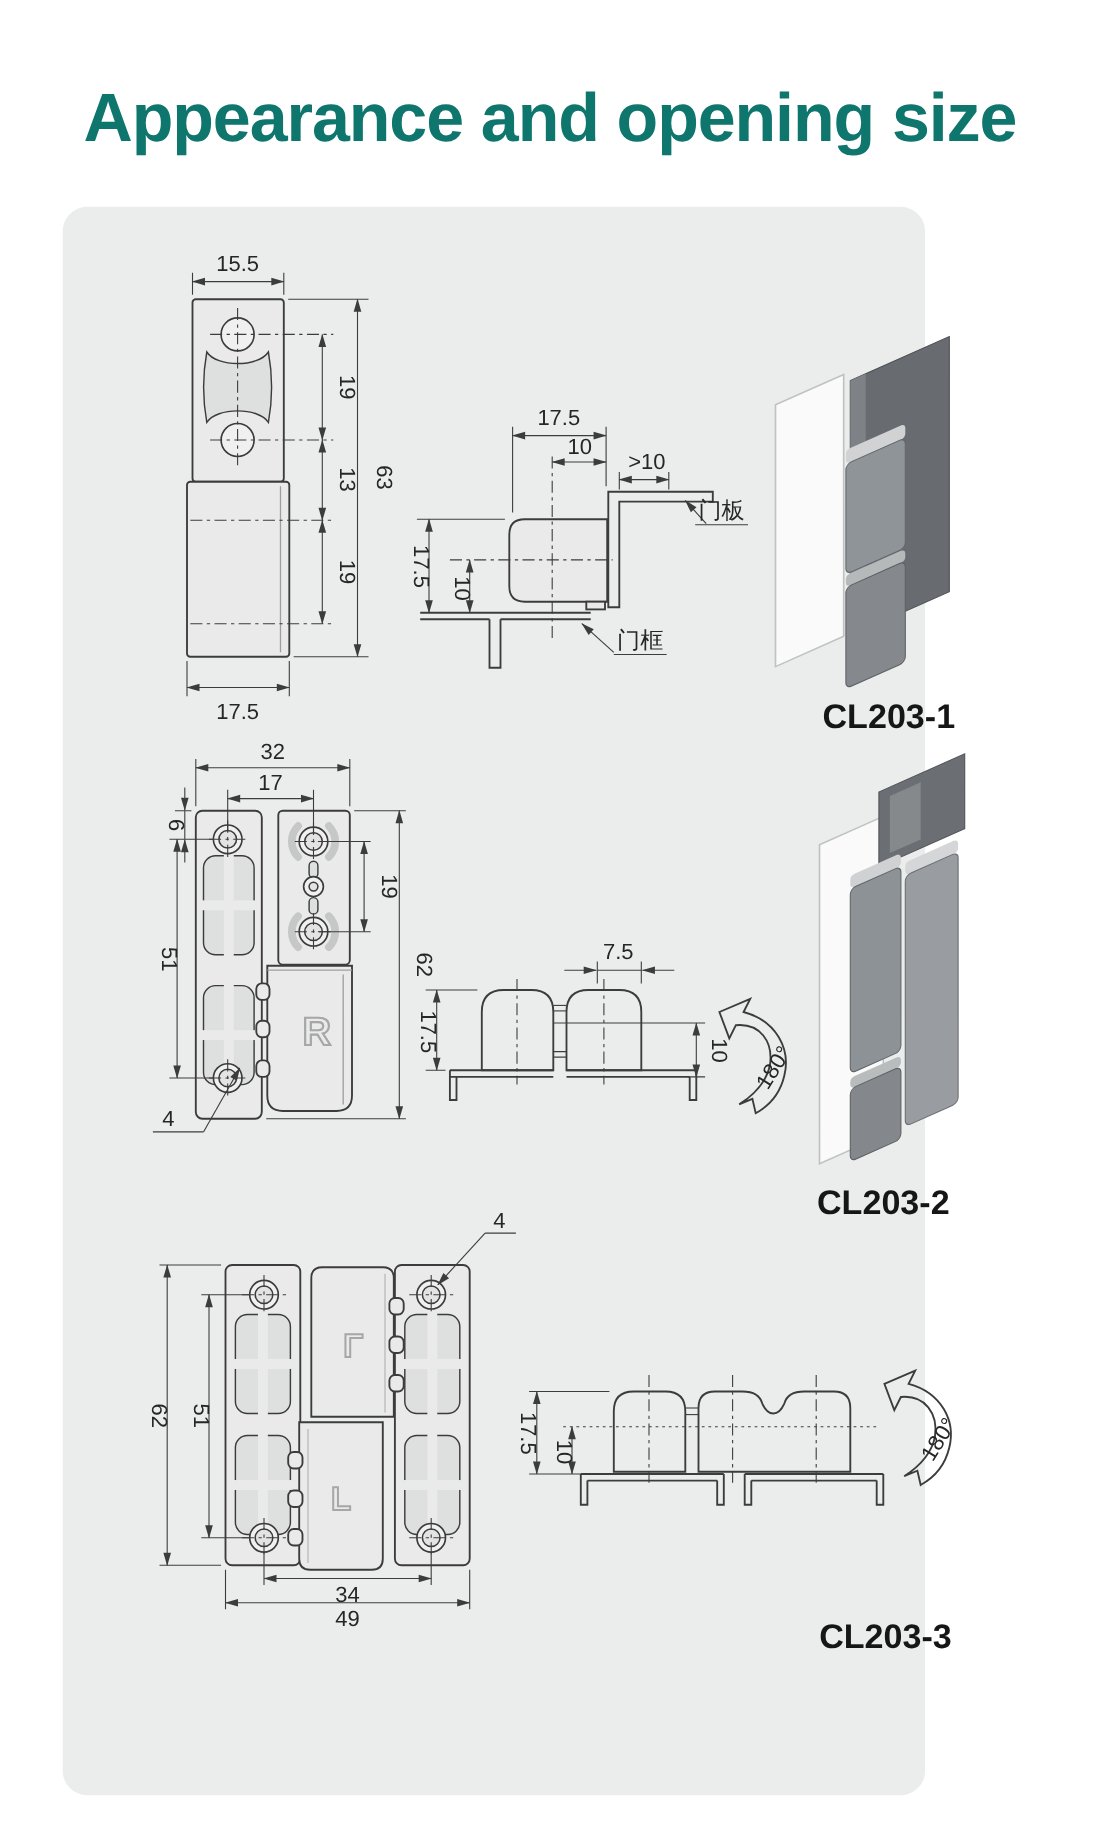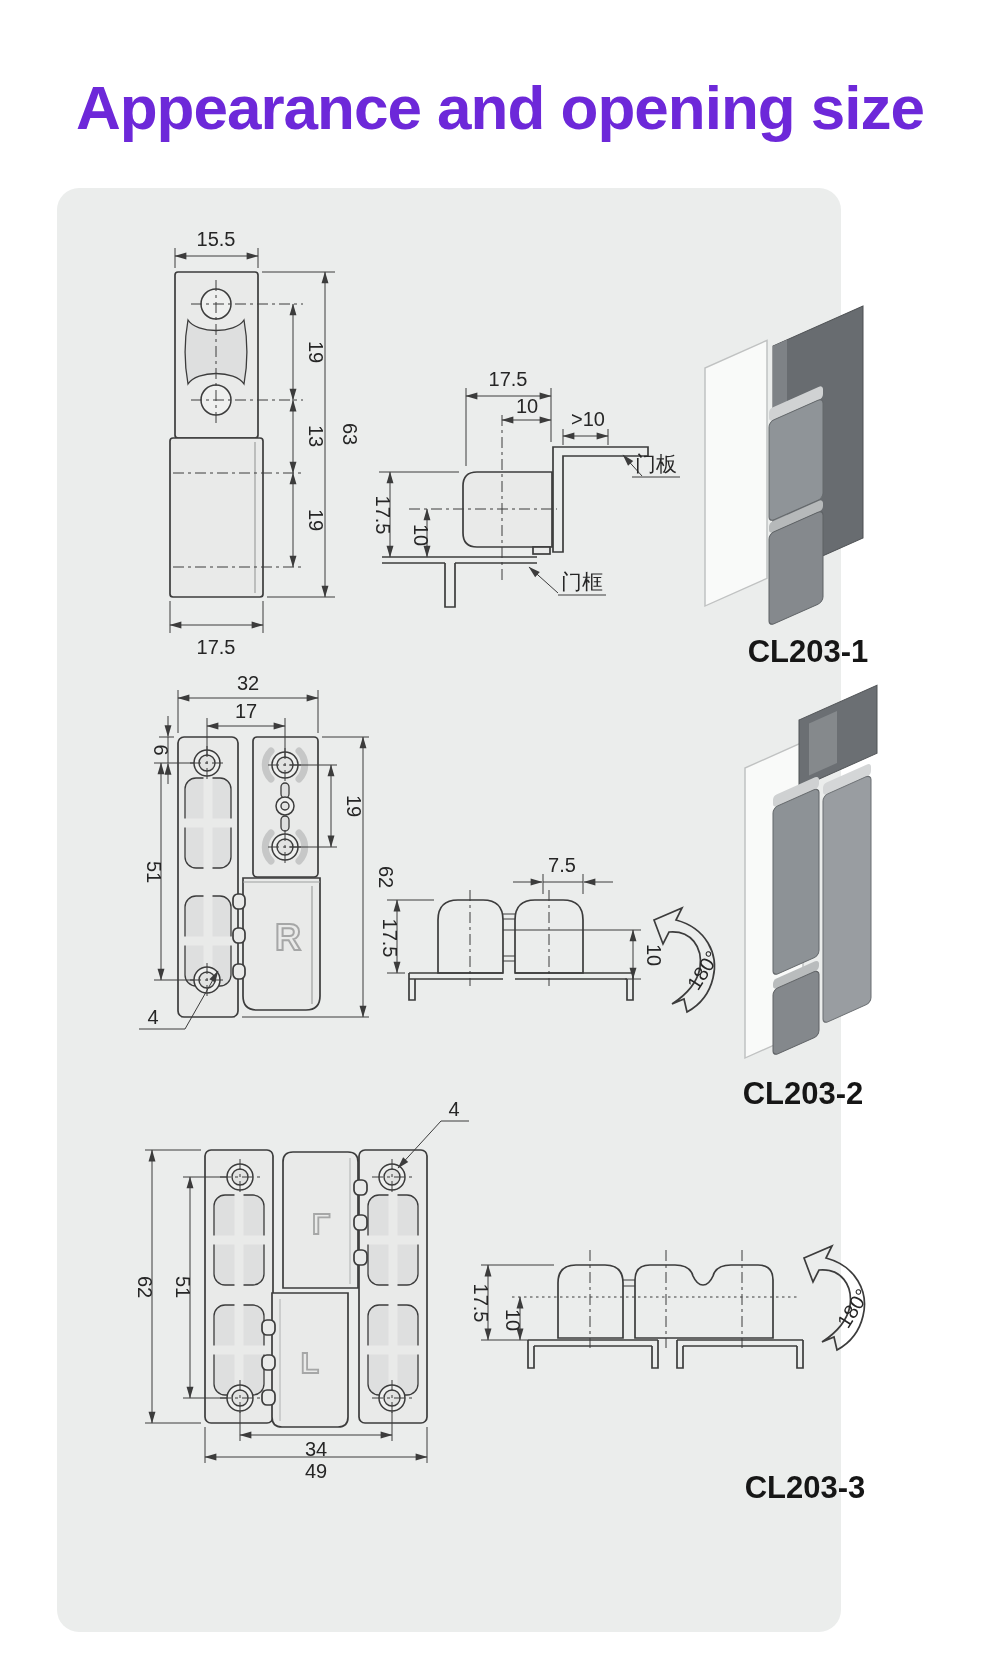--- a/index.html
+++ b/index.html
@@ -1,19 +1,19 @@
 <!DOCTYPE html>
 <html><head>
 <meta charset="utf-8">
 <style>
   html,body{margin:0;padding:0;background:#ffffff;}
   body{width:1000px;height:1662px;position:relative;overflow:hidden;
        font-family:"Liberation Sans",sans-serif;}
   .page-title{position:absolute;left:0;top:72px;width:1000px;text-align:center;
-       font-size:62px;font-weight:700;letter-spacing:-1px;color:#6d28d9;margin:0;}
+       font-size:62px;font-weight:700;letter-spacing:-1px;color:#0f766e;margin:0;}
   .panel{position:absolute;left:57px;top:188px;width:784px;height:1444px;
        background:#ebedec;border-radius:22px;}
   .panel svg{position:absolute;left:0;}
   
   .part{fill:#e9eae9;stroke:#3c3c3c;stroke-width:1.7;}
   .cut{fill:#dedfdf;stroke:#3c3c3c;stroke-width:1.3;}
   .ln{fill:none;stroke:#3c3c3c;stroke-width:1.7;}
   .det{fill:none;stroke:#9e9f9f;stroke-width:1.2;}
   .lite{fill:none;stroke:#b5b6b6;stroke-width:1.1;}
   .ext,.dim{stroke:#3c3c3c;stroke-width:1;fill:none;}

